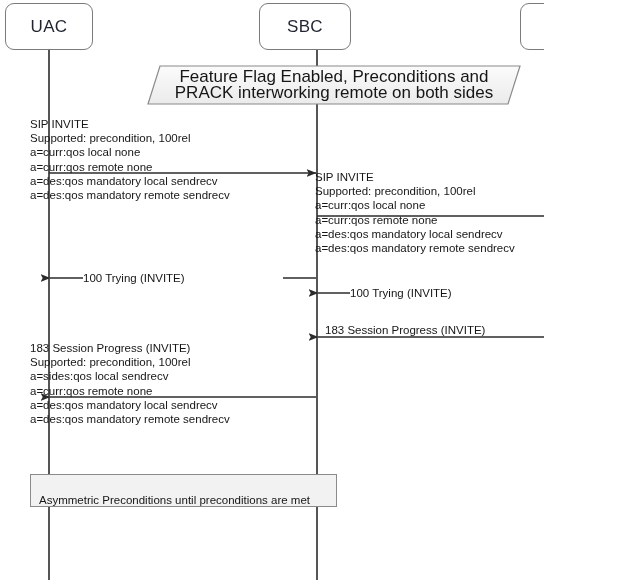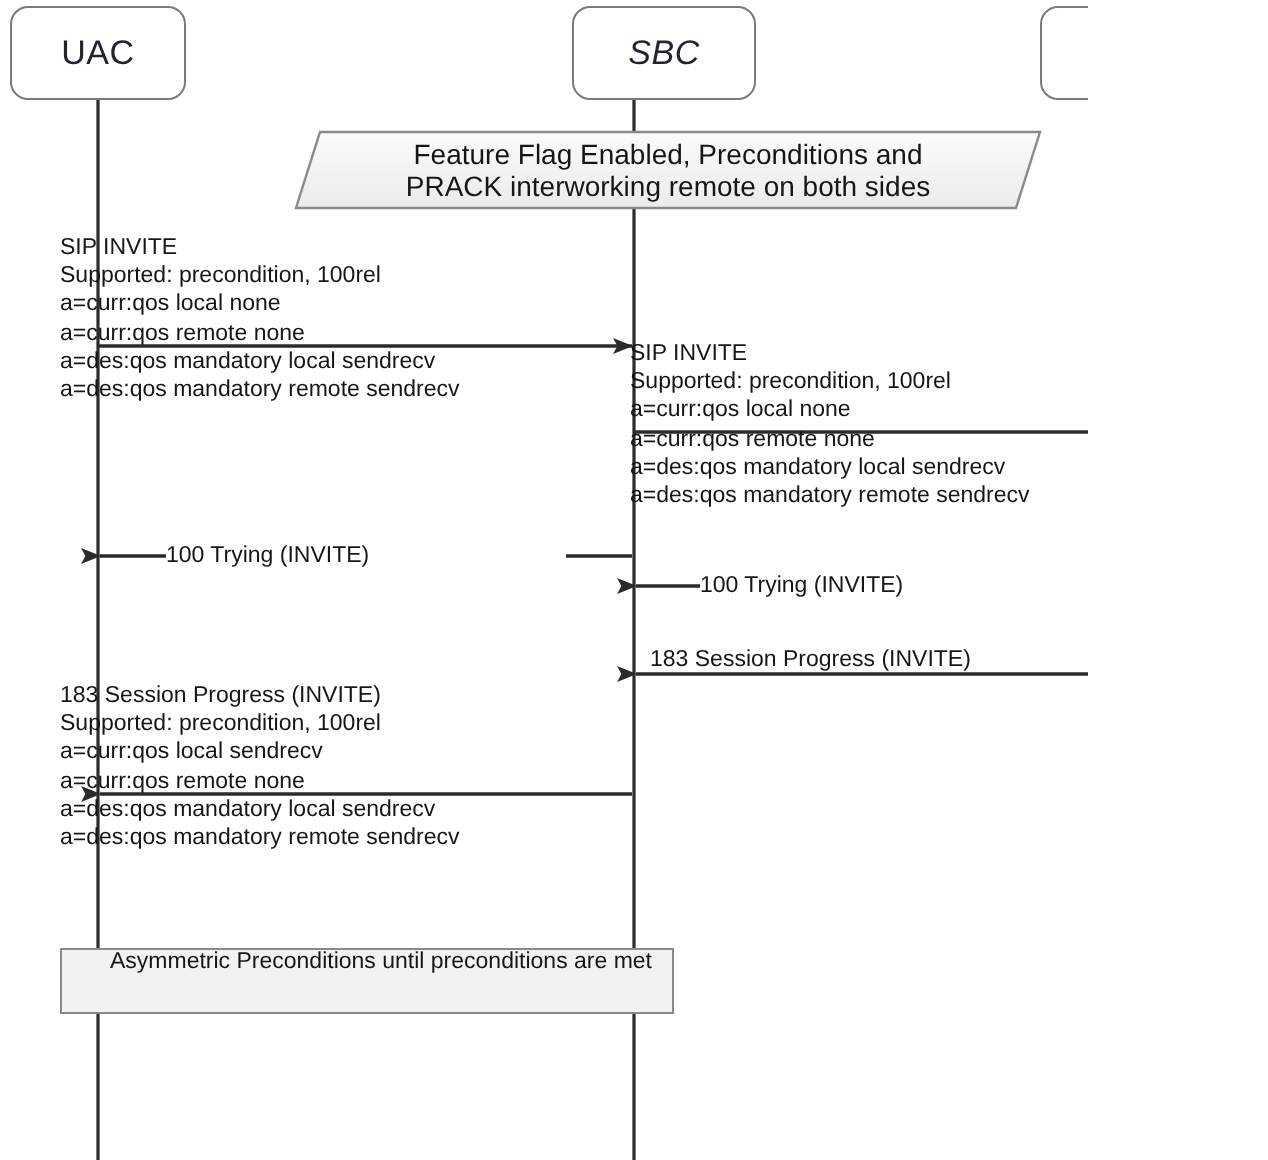--- a/index.html
+++ b/index.html
@@ -51,33 +51,33 @@
   }
   .msg-line {
     display: block;
   }
   .note-para {
     position: absolute;
     display: flex;
     flex-direction: column;
     align-items: center;
     justify-content: center;
-    font-size: 14px;
+    font-size: 17px;
     line-height: 16px;
     color: #161616;
     text-align: center;
   }
   .note-rect {
     position: absolute;
     box-sizing: border-box;
     border: 1.2px solid #8a8a8a;
     background: #f2f2f2;
     display: flex;
-    align-items: flex-start;
-    padding-left: 24px;
+    align-items: flex-end;
+    padding-left: 8px;
     font-size: 11.5px;
     color: #161616;
     white-space: nowrap;
   }
 </style>
 </head>
 <body>
 
 <div id="diagram">
 
@@ -110,21 +110,21 @@
       <line x1="582" y1="293" x2="318" y2="293" marker-end="url(#arrowL)"></line>
       <line x1="582" y1="337" x2="318" y2="337" marker-end="url(#arrowL)"></line>
       <line x1="316" y1="397" x2="50" y2="397" marker-end="url(#arrowL)"></line>
     </g>
   </svg>
 
   <div class="actor-box" style="left:5px; top:3px; width:88px; height:47px;">
     <span class="actor-label">UAC</span>
   </div>
 
-  <div class="actor-box" style="left:286px; top:3px; width:92px; height:47px;font-style:italic;">
+  <div class="actor-box" style="left:259px; top:3px; width:92px; height:47px;">
     <span class="actor-label">SBC</span>
   </div>
 
   <div class="actor-box" style="left:520px; top:3px; width:90px; height:47px;">
     <span class="actor-label">UAS</span>
   </div>
 
   <div class="note-para" style="left:148px; top:66px; width:372px; height:38px;">
     <span>Feature Flag Enabled, Preconditions and</span>
     <span>PRACK interworking remote on both sides</span>
@@ -156,21 +156,21 @@
     <span class="msg-line">100 Trying (INVITE)</span>
   </div>
 
   <div class="msg-text" style="left:325px; top:323px; width:270px;">
     <span class="msg-line">183 Session Progress (INVITE)</span>
   </div>
 
   <div class="msg-text" style="left:30px; top:341px; width:300px;">
     <span class="msg-line">183 Session Progress (INVITE)</span>
     <span class="msg-line">Supported: precondition, 100rel</span>
-    <span class="msg-line">a=curr:qos local sendrecv</span>
+    <span class="msg-line">a=sides:qos local sendrecv</span>
     <span class="msg-line">a=curr:qos remote none</span>
     <span class="msg-line">a=des:qos mandatory local sendrecv</span>
     <span class="msg-line">a=des:qos mandatory remote sendrecv</span>
   </div>
 
   <div class="note-rect" style="left:30px; top:474px; width:307px; height:33px;">
     <span>Asymmetric Preconditions until preconditions are met</span>
   </div>
 
 </div>

